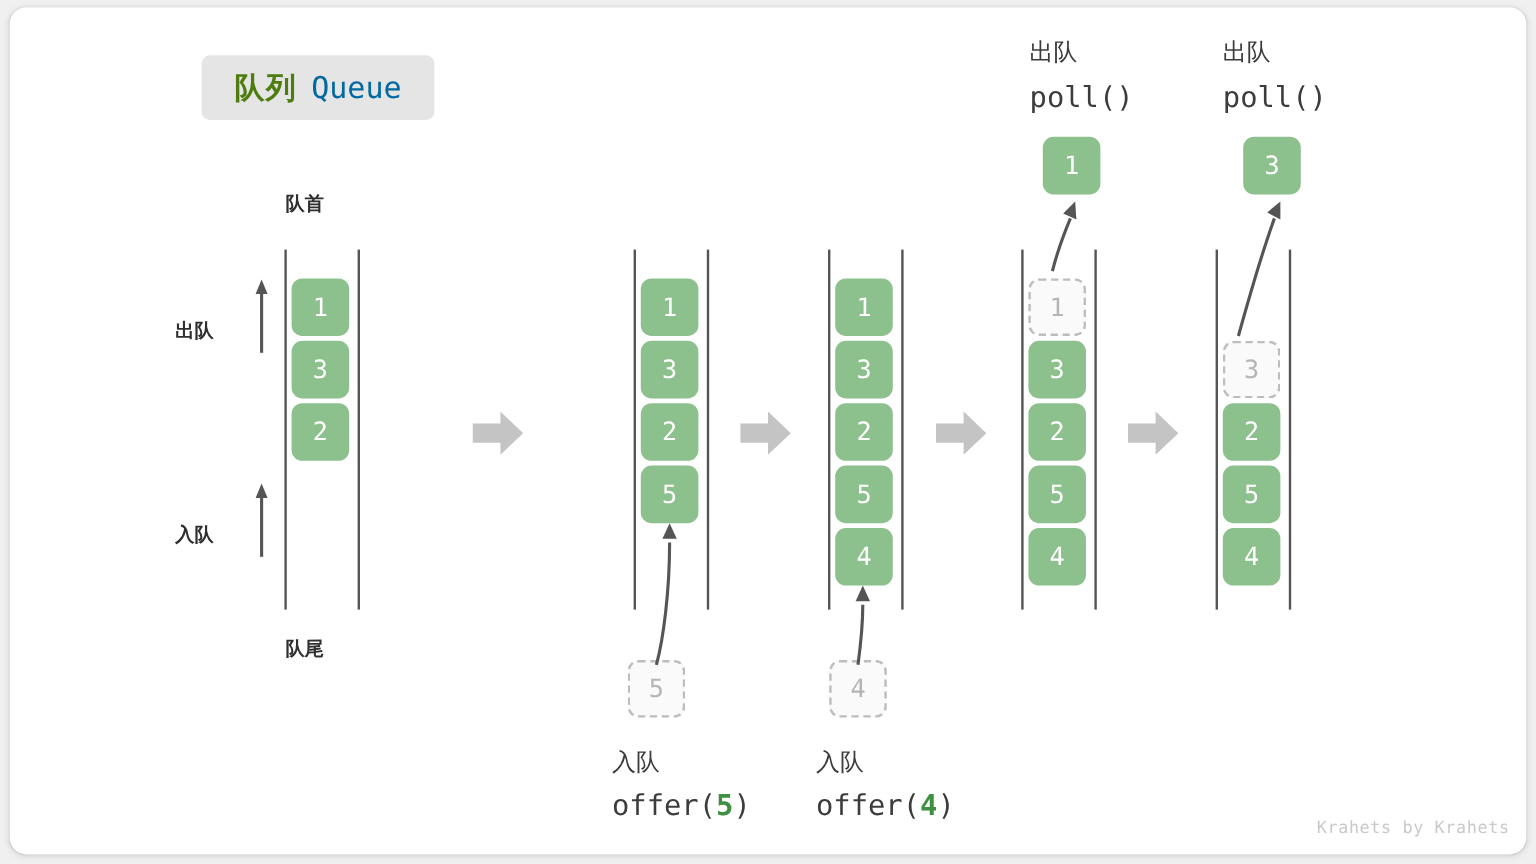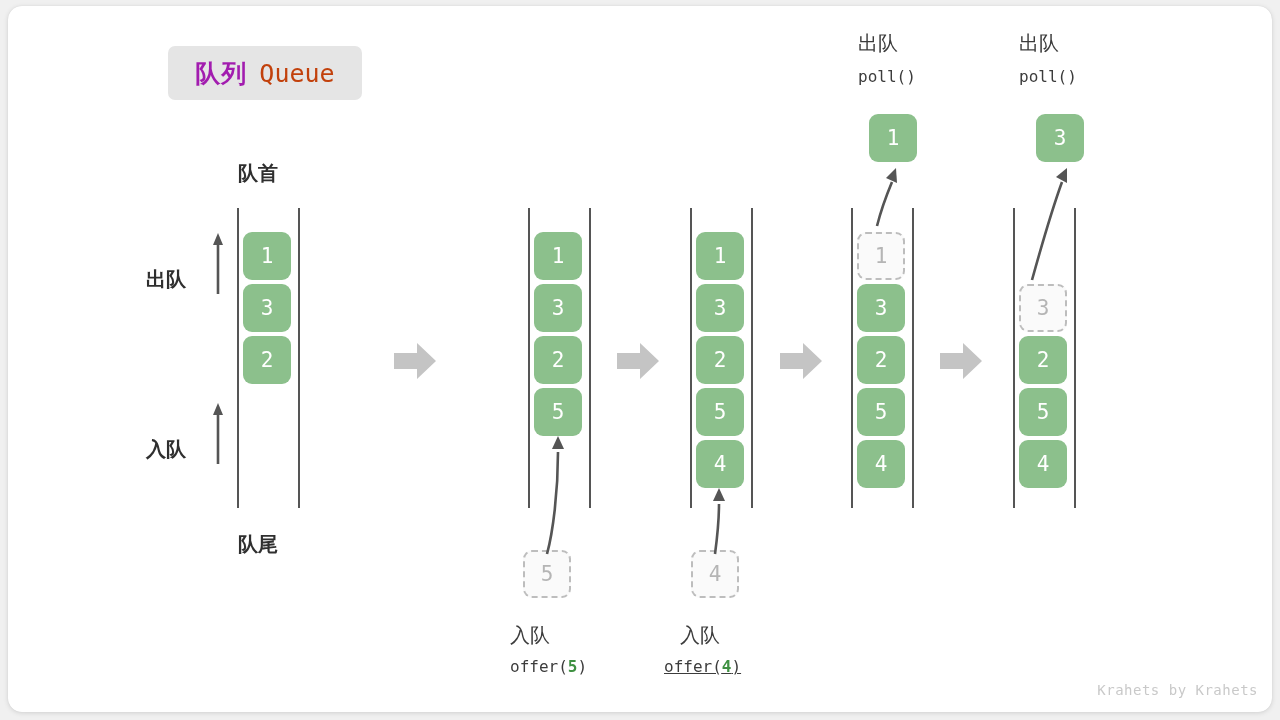--- a/index.html
+++ b/index.html
@@ -41,47 +41,47 @@
     background: #e5e5e5;
     border-radius: 7px;
     display: flex;
     align-items: center;
     justify-content: center;
     gap: 12px;
   }
   #title-badge .cn {
     font-size: 25px;
     font-weight: bold;
-    color: #a21caf;
+    color: #4d7c0f;
     letter-spacing: 1px;
   }
   #title-badge .en {
     font-family: "DejaVu Sans Mono", "Liberation Mono", monospace;
     font-size: 25px;
-    color: #c2410c;
+    color: #0369a1;
   }
 
   
   .lbl-cn-bold {
     position: absolute;
-    font-size: 20px;
+    font-size: 16px;
     font-weight: bold;
     color: #2f2f2f;
     white-space: nowrap;
   }
   .lbl-cn {
     position: absolute;
     font-size: 20px;
     color: #3c3c3c;
     white-space: nowrap;
   }
   .lbl-mono {
     position: absolute;
     font-family: "DejaVu Sans Mono", "Liberation Mono", monospace;
-    font-size: 16px;
+    font-size: 24px;
     color: #3c3c3c;
     white-space: nowrap;
   }
   .lbl-mono .num { color: #3f9142; font-weight: bold; }
 
   
   .rail {
     position: absolute;
     width: 2px;
     background: #555555;
@@ -197,21 +197,21 @@
     <div class="cell" style="left:696px; top:388px;">5</div>
     <div class="cell" style="left:696px; top:440px;">4</div>
 
     <div class="cell ghost" style="left:691px; top:550px;">4</div>
     <svg class="vec" style="left:690px; top:484px;" width="50" height="72">
       <path d="M 25 70 C 27 55, 29 35, 29 20" stroke="#555555" stroke-width="2.6" fill="none"></path>
       <polygon points="29,4 23,17 35,17" fill="#555555"></polygon>
     </svg>
 
     <div class="lbl-cn" style="left:680px; top:622px;">入队</div>
-    <div class="lbl-mono" style="left:664px; top:657px;text-decoration:underline;">
+    <div class="lbl-mono" style="left:680px; top:657px;">
       <span>offer(</span><span class="num">4</span><span>)</span>
     </div>
 
     <svg class="step-arrow" style="left:778px; top:338px;" viewBox="0 0 46 46">
       <polygon points="2,15 25,15 25,5 44,23 25,41 25,31 2,31" fill="#c4c4c4"></polygon>
     </svg>
 
     <div class="lbl-cn" style="left:858px; top:30px;">出队</div>
     <div class="lbl-mono" style="left:858px; top:67px;">poll()</div>
 

